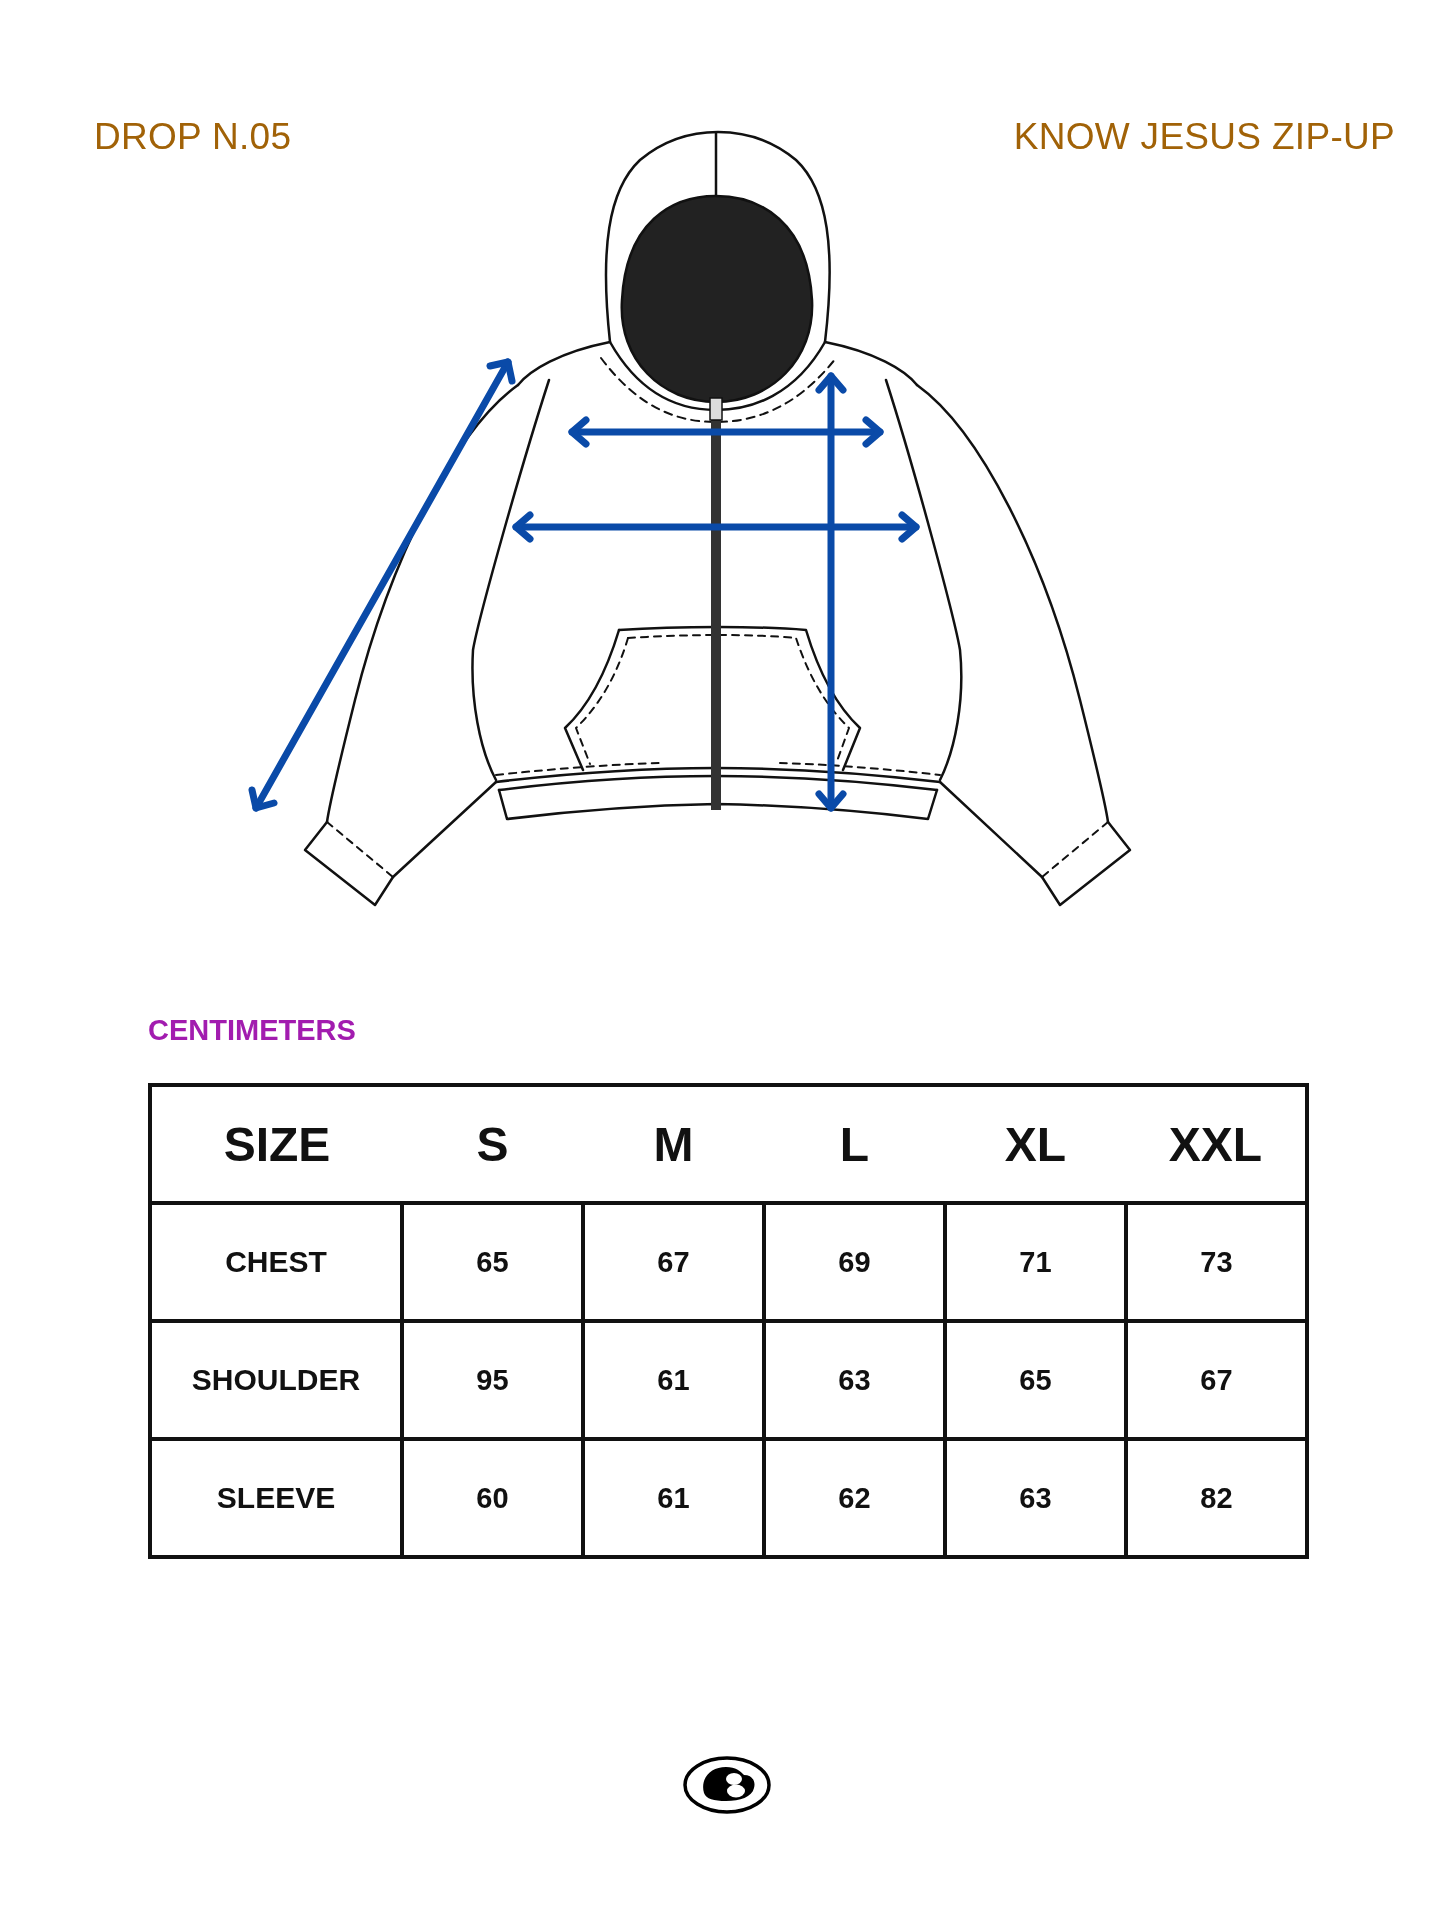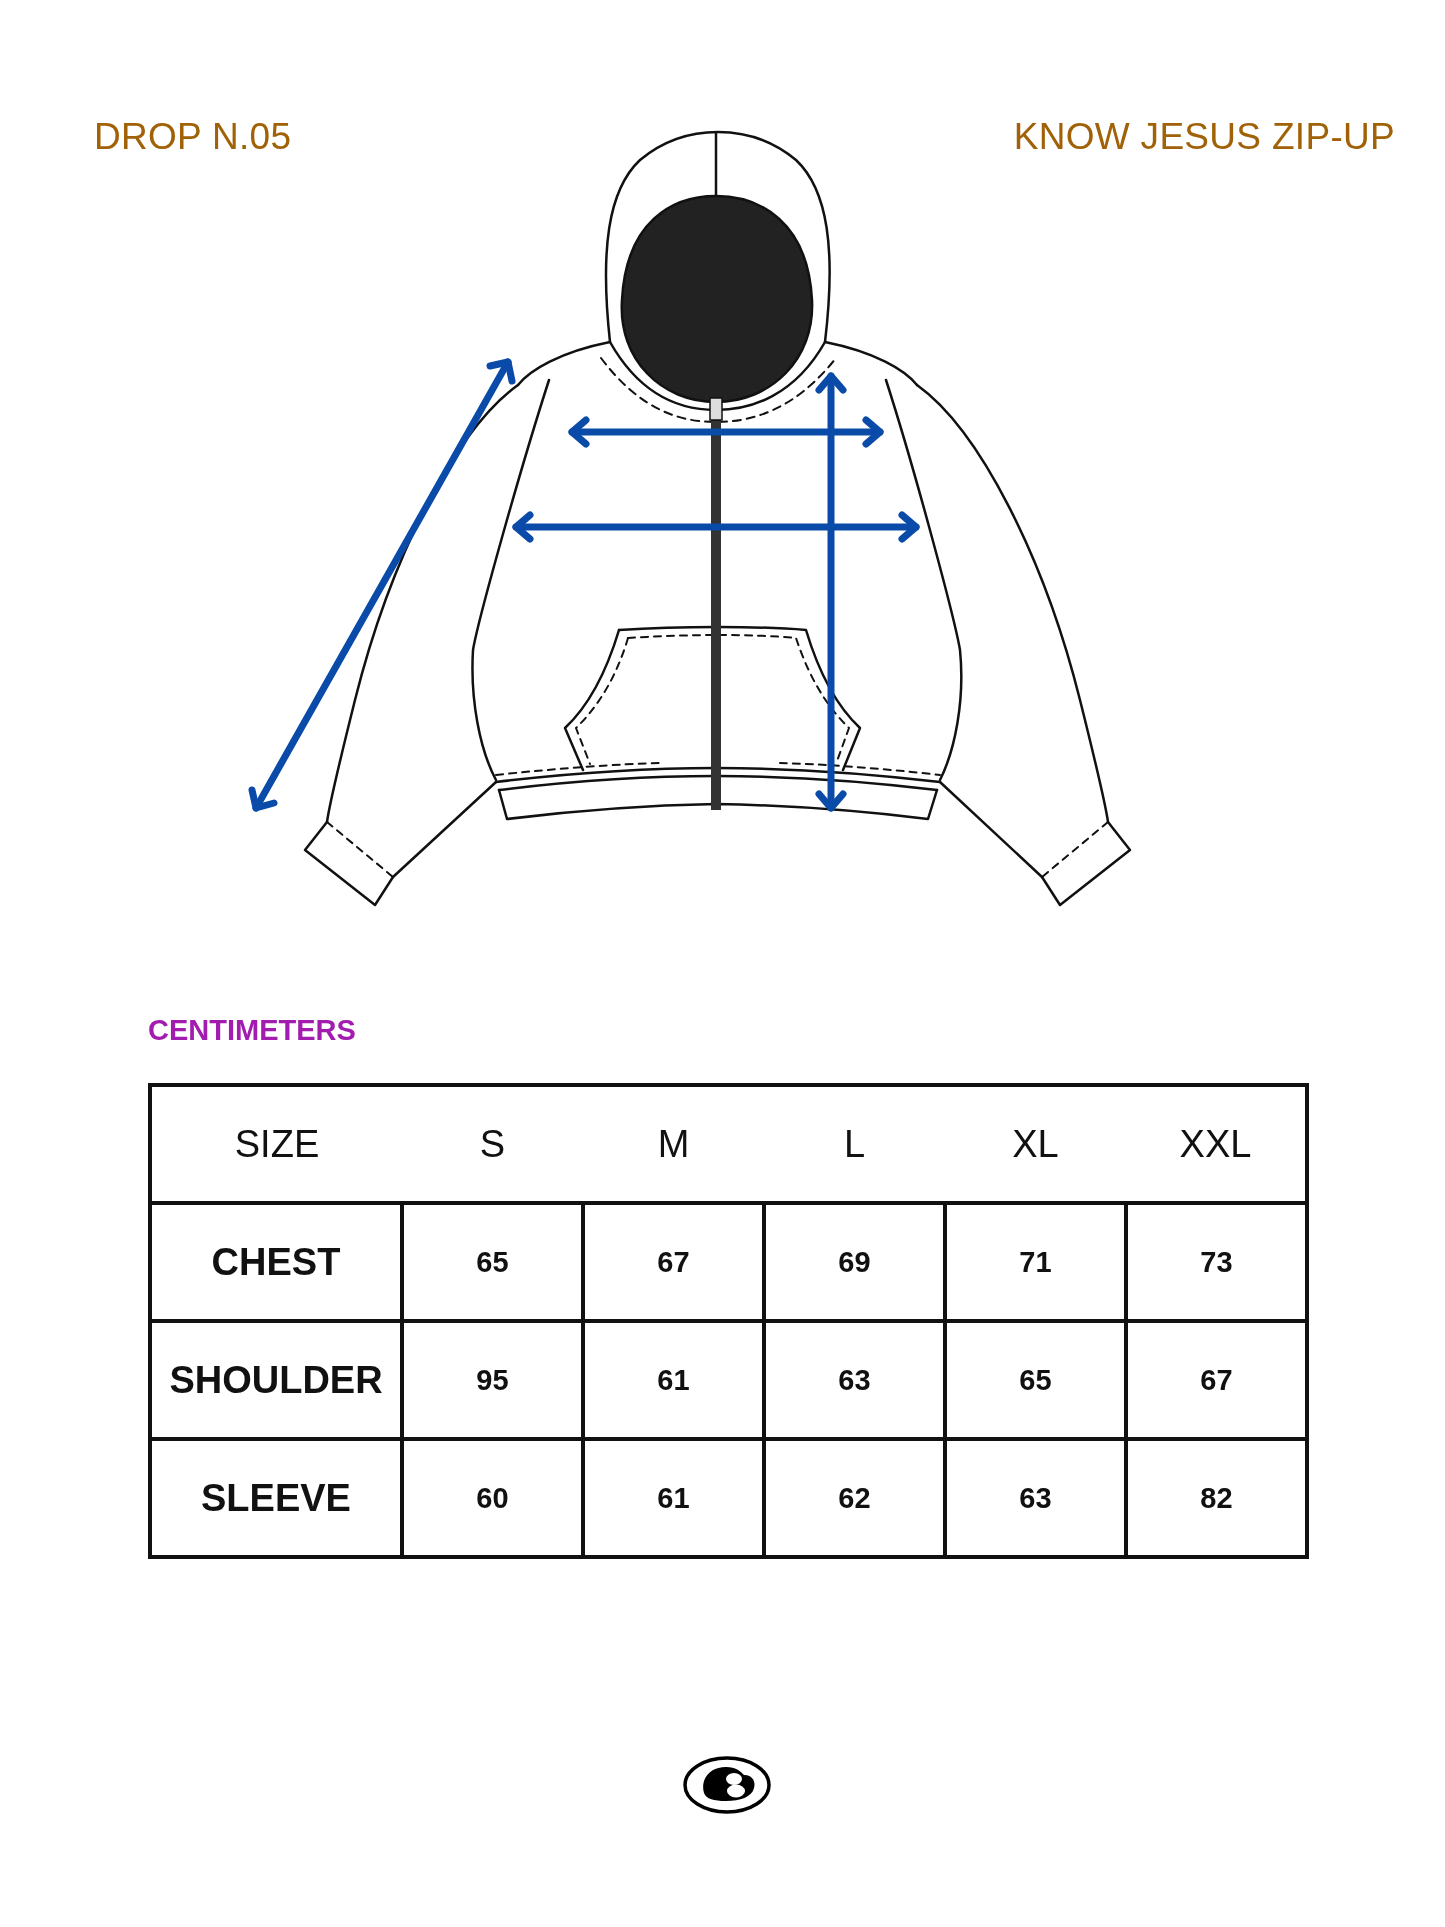--- a/index.html
+++ b/index.html
@@ -7,24 +7,24 @@
          font-family:"Liberation Sans", "DejaVu Sans", sans-serif; color:#111111; }
   .hdr { position:absolute; top:116px; font-size:37px; font-weight:400; letter-spacing:0.3px; color:#a16207; }
   .hdr-left { left:94px; }
   .hdr-right { right:50px; text-align:right; }
   #diagram { position:absolute; left:0; top:0; width:1445px; height:960px; }
   .unit { position:absolute; left:148px; top:1014px; font-size:29px; font-weight:700; color:#a21caf; }
   table.sizes { position:absolute; left:148px; top:1083px; width:1157px; border-collapse:collapse;
                 border:4px solid #111; table-layout:fixed; }
   table.sizes td, table.sizes th { border:4px solid #111; text-align:center; vertical-align:middle;
                 height:114px; padding:0; }
-  table.sizes thead th { border-left:none; border-right:none; font-size:38px; font-weight:400; }
+  table.sizes thead th { border-left:none; border-right:none; font-size:48px; font-weight:700; }
   table.sizes thead th:first-child { border-left:4px solid #111; }
   table.sizes thead th:last-child { border-right:4px solid #111; }
-  table.sizes tbody th { font-size:38px; font-weight:700; }
+  table.sizes tbody th { font-size:30px; font-weight:700; }
   table.sizes tbody td { font-size:29px; font-weight:700; }
   col.c0 { width:252px; }
   col.cN { width:181px; }
   #logo { position:absolute; left:682px; top:1755px; width:90px; height:60px; }
 </style>
 </head>
 <body>
 
 <div class="hdr hdr-left">DROP N.05</div>
 <div class="hdr hdr-right">KNOW JESUS ZIP-UP</div>

